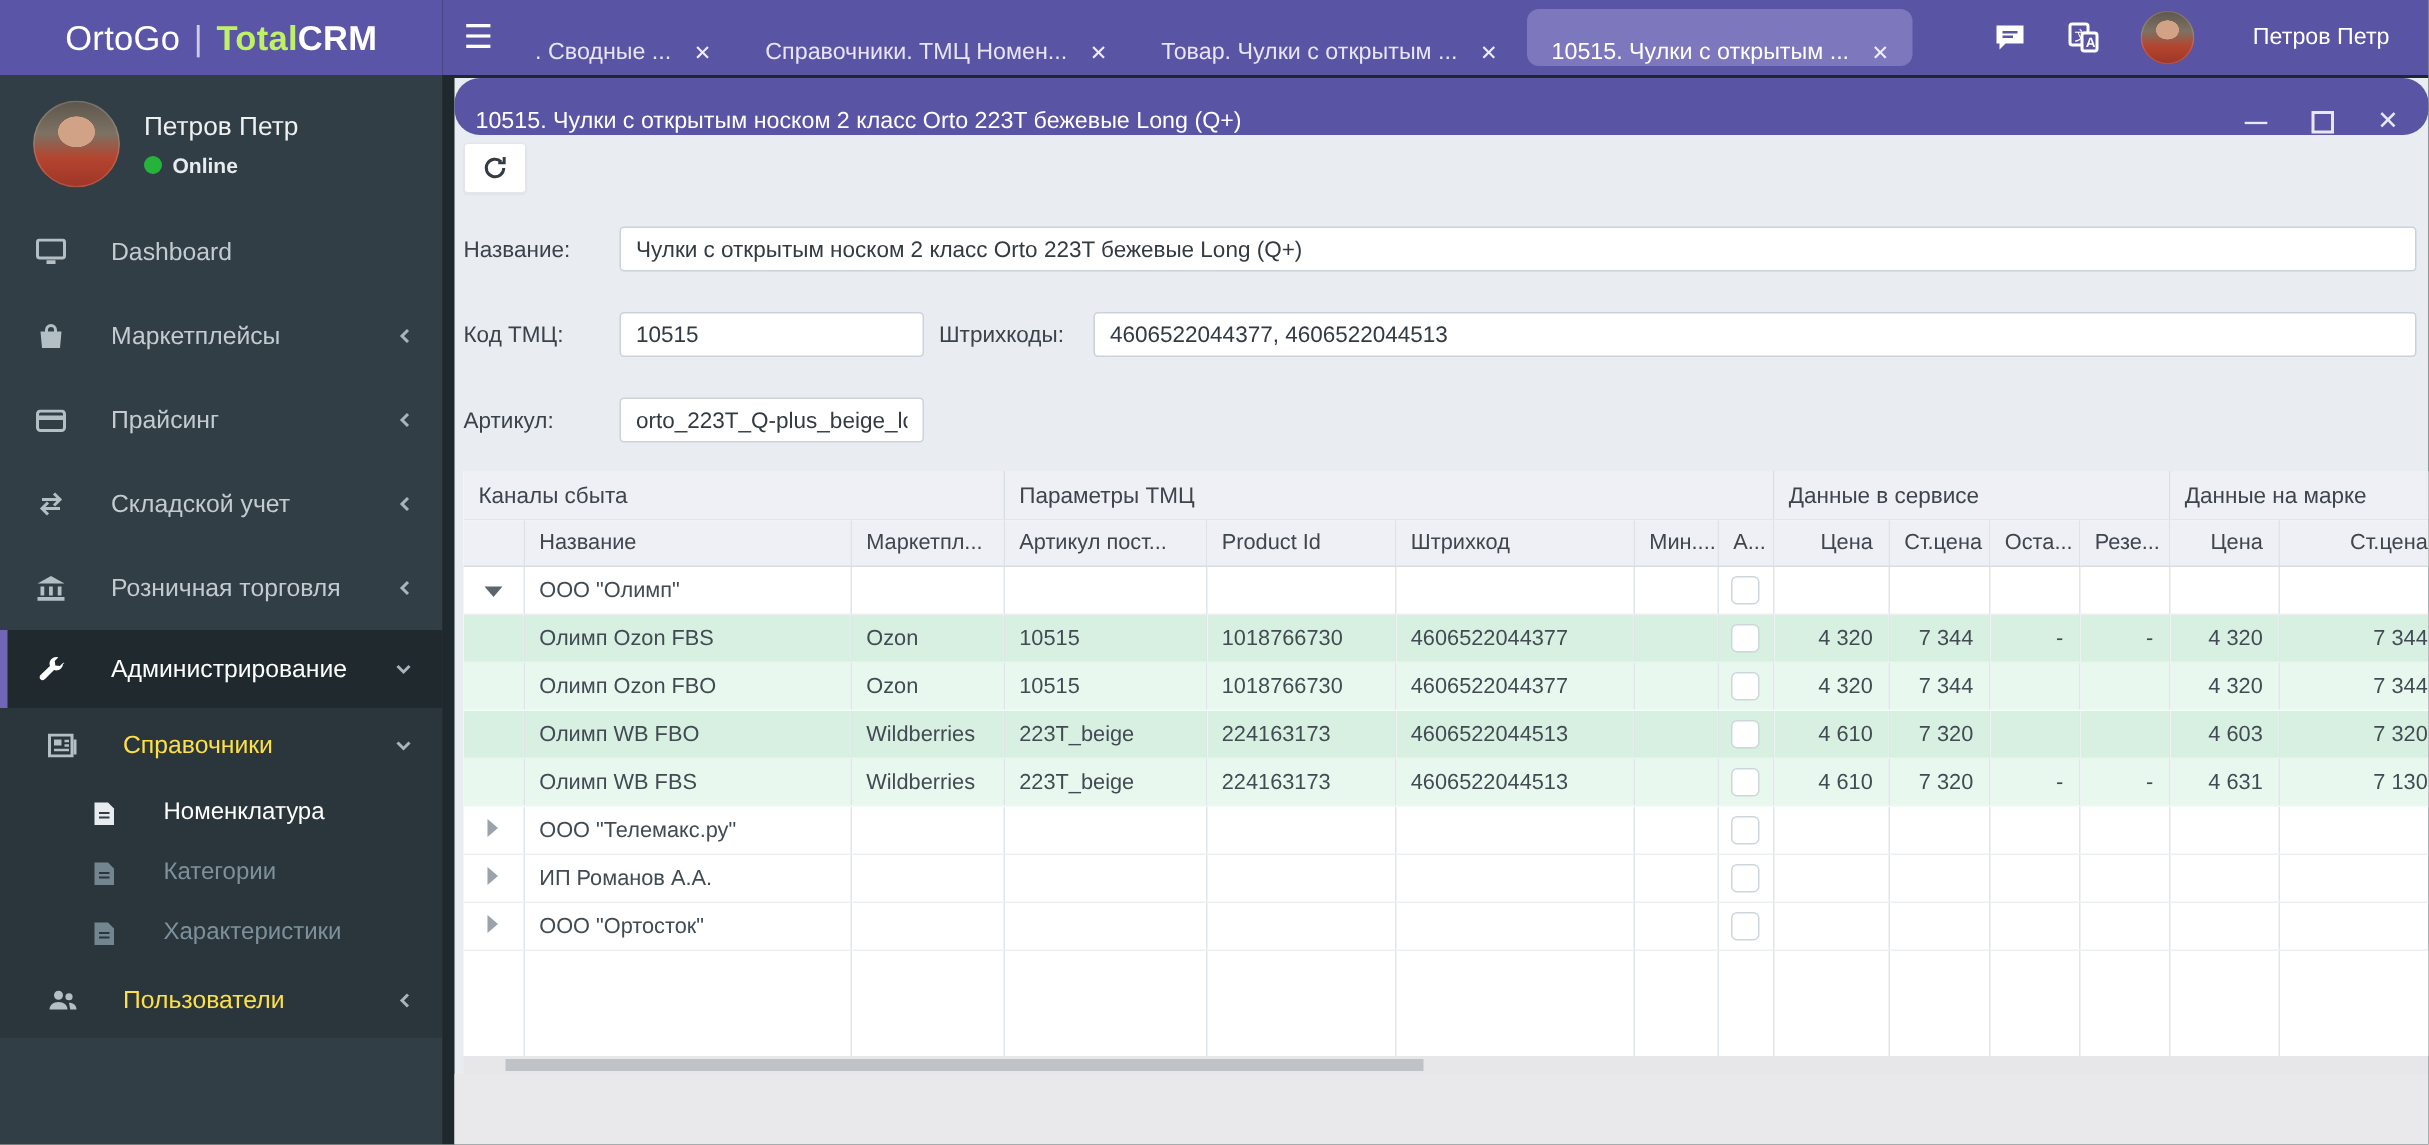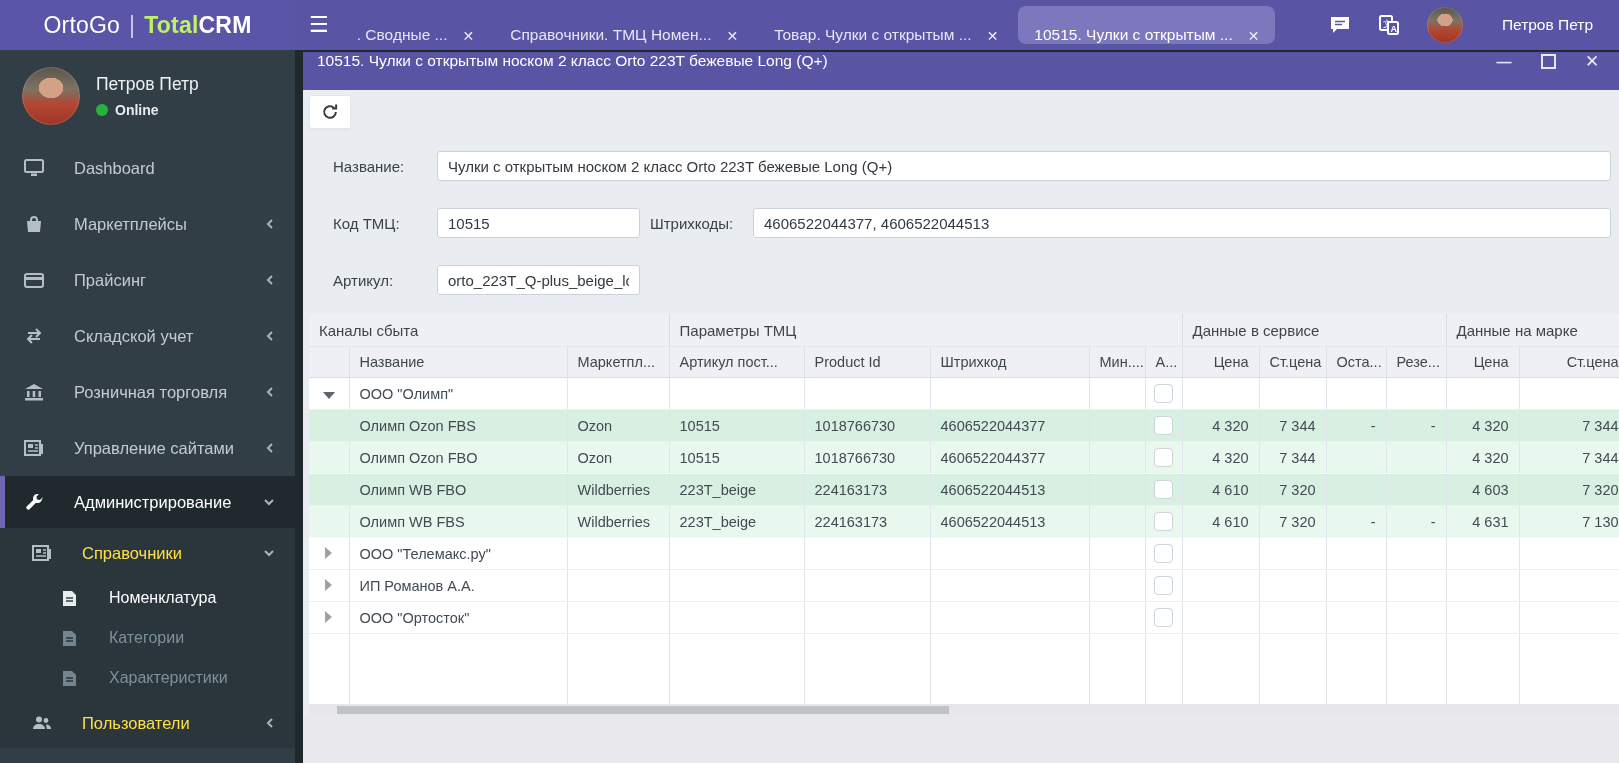--- a/index.html
+++ b/index.html
@@ -47,31 +47,31 @@
   .tab{display:flex;align-items:flex-end;gap:15px;height:38px;padding:0 16px;border-radius:8px;color:#e7e5f6;font-size:15.5px;white-space:nowrap;cursor:pointer;}
   .tab .x{font-size:14px;color:#efedfa;}
   .tab.active{background:#7d78bd;color:#ffffff;}
   .tb-spacer{flex:1;}
   .tb-icons{display:flex;align-items:center;gap:27px;margin-right:6px;}
   .tb-icon{color:#fff;display:flex;cursor:pointer;}
   .tb-avatar{width:36px;height:36px;}
   .tb-user{color:#ffffff;font-size:15.5px;margin-left:12px;margin-right:6px;white-space:nowrap;}
   .workspace{flex:1;background:#1f282d;padding:2px 0 0 8px;display:flex;min-height:0;}
   .window{flex:1;display:flex;flex-direction:column;min-width:0;background:#e9edf2;}
-  .titlebar{height:38px;min-height:38px;background:#5a54a5;display:flex;align-items:flex-start;padding:0 10px 0 14px;color:#fff;}
+  .titlebar{height:38px;min-height:38px;background:#5a54a5;display:flex;align-items:flex-end;padding:0 10px 0 14px;color:#fff;border-radius:17px;}
   .title-text{flex:1;font-size:15.5px;white-space:nowrap;overflow:hidden;}
   .win-controls{display:flex;align-items:center;gap:26px;margin-right:8px;}
   .wc{color:#e9e7f6;cursor:pointer;display:flex;align-items:center;justify-content:center;width:18px;height:18px;font-size:15px;}
   .wc-min{align-items:flex-end;font-weight:bold;}
   .wc-max .box{width:11px;height:11px;border:2px solid #e9e7f6;}
   .wc-close{font-size:17px;}
   .toolbar{height:44px;min-height:44px;display:flex;align-items:center;gap:8px;padding:0 10px 0 6px;}
   .tool-btn{height:34px;background:#fff;border:1px solid #e3e7ec;border-radius:3px;display:flex;align-items:center;gap:9px;padding:0 11px;font-size:15px;color:#333a41;cursor:pointer;box-shadow:0 1px 1px rgba(0,0,0,.04);}
   .form{padding:8px 8px 10px 6px;display:flex;flex-direction:column;gap:9px;}
-  .frow{display:flex;align-items:center;height:48px;margin-left:24px;}
+  .frow{display:flex;align-items:center;height:48px;}
   .flabel{width:104px;min-width:104px;font-size:15px;color:#3b424a;}
   .finput{height:30px;border:1px solid #ccd2da;border-radius:3px;background:#fff;font-size:15px;color:#333a41;padding:0 10px;font-family:inherit;box-sizing:border-box;outline:none;}
   .fi-name{flex:1;}
   .fi-code{width:203px;}
   .flabel2{width:103px;min-width:103px;padding-left:10px;font-size:15px;color:#3b424a;}
   .fi-barcodes{flex:1;}
   .fi-sku{width:203px;}
   
   .table-wrap{flex:1;min-height:0;overflow:hidden;padding-left:6px;}
   table{border-collapse:collapse;table-layout:fixed;width:1320px;background:#fff;}
@@ -178,36 +178,20 @@
             <rect x="1" y="15" width="18" height="2.5" fill="currentColor"></rect>
           </svg>
         </span>
       <span class="lbl">Розничная торговля</span>
       <span class="chev">
           <svg width="10" height="12" viewBox="0 0 10 12">
             <polyline points="7,2 3,6 7,10" fill="none" stroke="currentColor" stroke-width="2"></polyline>
           </svg>
         </span>
     </div>
-    <div class="nav-item">
-      <span class="micon">
-          <svg width="20" height="16" viewBox="0 0 20 16">
-            <rect x="1" y="1" width="15" height="14" fill="none" stroke="currentColor" stroke-width="2"></rect>
-            <rect x="4" y="4" width="5" height="4" fill="currentColor"></rect>
-            <path d="M11 5h3M11 8h3M4 11h10" stroke="currentColor" stroke-width="1.6"></path>
-            <path d="M18 4v10" stroke="currentColor" stroke-width="2"></path>
-          </svg>
-        </span>
-      <span class="lbl">Управление сайтами</span>
-      <span class="chev">
-          <svg width="10" height="12" viewBox="0 0 10 12">
-            <polyline points="7,2 3,6 7,10" fill="none" stroke="currentColor" stroke-width="2"></polyline>
-          </svg>
-        </span>
-    </div>
     <div class="nav-item active-root">
       <span class="micon">
           <svg width="19" height="19" viewBox="0 0 19 19">
             <path d="M17 5.5a4.5 4.5 0 0 1-6 4.2L5 15.7a2 2 0 1 1-2.8-2.8L8.3 7a4.5 4.5 0 0 1 5.6-5.8L11.5 3.6l.4 3 3 .4 2.4-2.4c.4.9.7 1.2.7 .9z" fill="currentColor"></path>
           </svg>
         </span>
       <span class="lbl">Администрирование</span>
       <span class="chev">
           <svg width="12" height="10" viewBox="0 0 12 10">
             <polyline points="2,3 6,7 10,3" fill="none" stroke="currentColor" stroke-width="2"></polyline>

